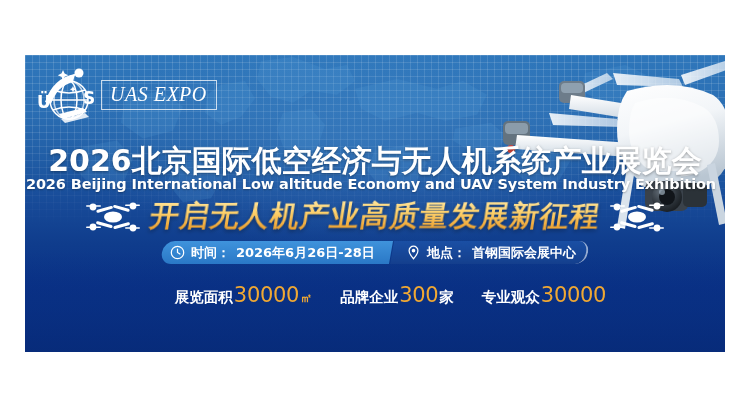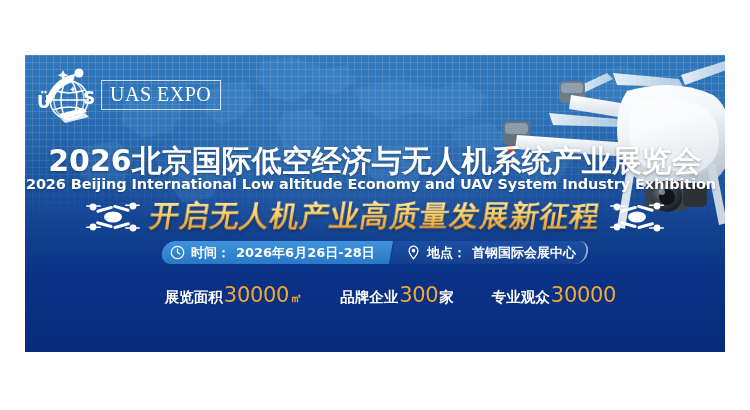--- a/index.html
+++ b/index.html
@@ -40,20 +40,21 @@
   
   #dronephoto{position:absolute;right:-6px;top:-4px;width:300px;height:190px;pointer-events:none;}
 
   
   #logo{position:absolute;left:8px;top:9px;display:flex;align-items:center;gap:0px;}
   #logo-mark{width:70px;height:62px;flex:0 0 auto;}
   #logo-text{
     border:1px solid rgba(255,255,255,.75);
     padding:3px 9px 4px 8px;margin-left:-2px;
     line-height:1.04;
+    font-style:italic;
   }
   .logo-line{display:flex;align-items:baseline;white-space:nowrap;}
   .logo-uas{font-family:"Liberation Serif","DejaVu Serif",serif;font-size:20px;letter-spacing:.5px;color:#ffffff;font-weight:400;}
   .logo-china{font-family:"Liberation Serif","DejaVu Serif",serif;font-size:20px;letter-spacing:.5px;color:#ffffff;font-weight:400;}
   .logo-year{font-family:"Liberation Sans","DejaVu Sans",sans-serif;font-size:21px;font-weight:bold;color:#0e2b63;margin-left:12px;letter-spacing:-.5px;}
 
   
   #title-cn{
     position:absolute;left:0;right:0;top:86px;text-align:center;
     font-family:"DejaVu Sans","Liberation Sans",sans-serif;
@@ -112,21 +113,21 @@
     margin-left:2px;
     transform:skewX(-10deg);
     border-right:2px solid rgba(255,255,255,.55);
   }
   #badge-venue > *{transform:skewX(10deg);}
   .badge-ico{width:15px;height:15px;flex:0 0 auto;display:block;}
 
   
   #stats-row{
     position:absolute;left:0;right:0;top:228px;
-    display:flex;align-items:baseline;justify-content:center;gap:38px;
+    display:flex;align-items:baseline;justify-content:center;gap:28px;
     white-space:nowrap;
     margin-left:32px;
   }
   .stat{
     display:flex;align-items:baseline;
     font-family:"DejaVu Sans","Liberation Sans",sans-serif;
     font-weight:bold;font-size:14.5px;color:#ffffff;
   }
   .stat .num{
     font-size:21px;font-weight:normal;color:#f0a833;

